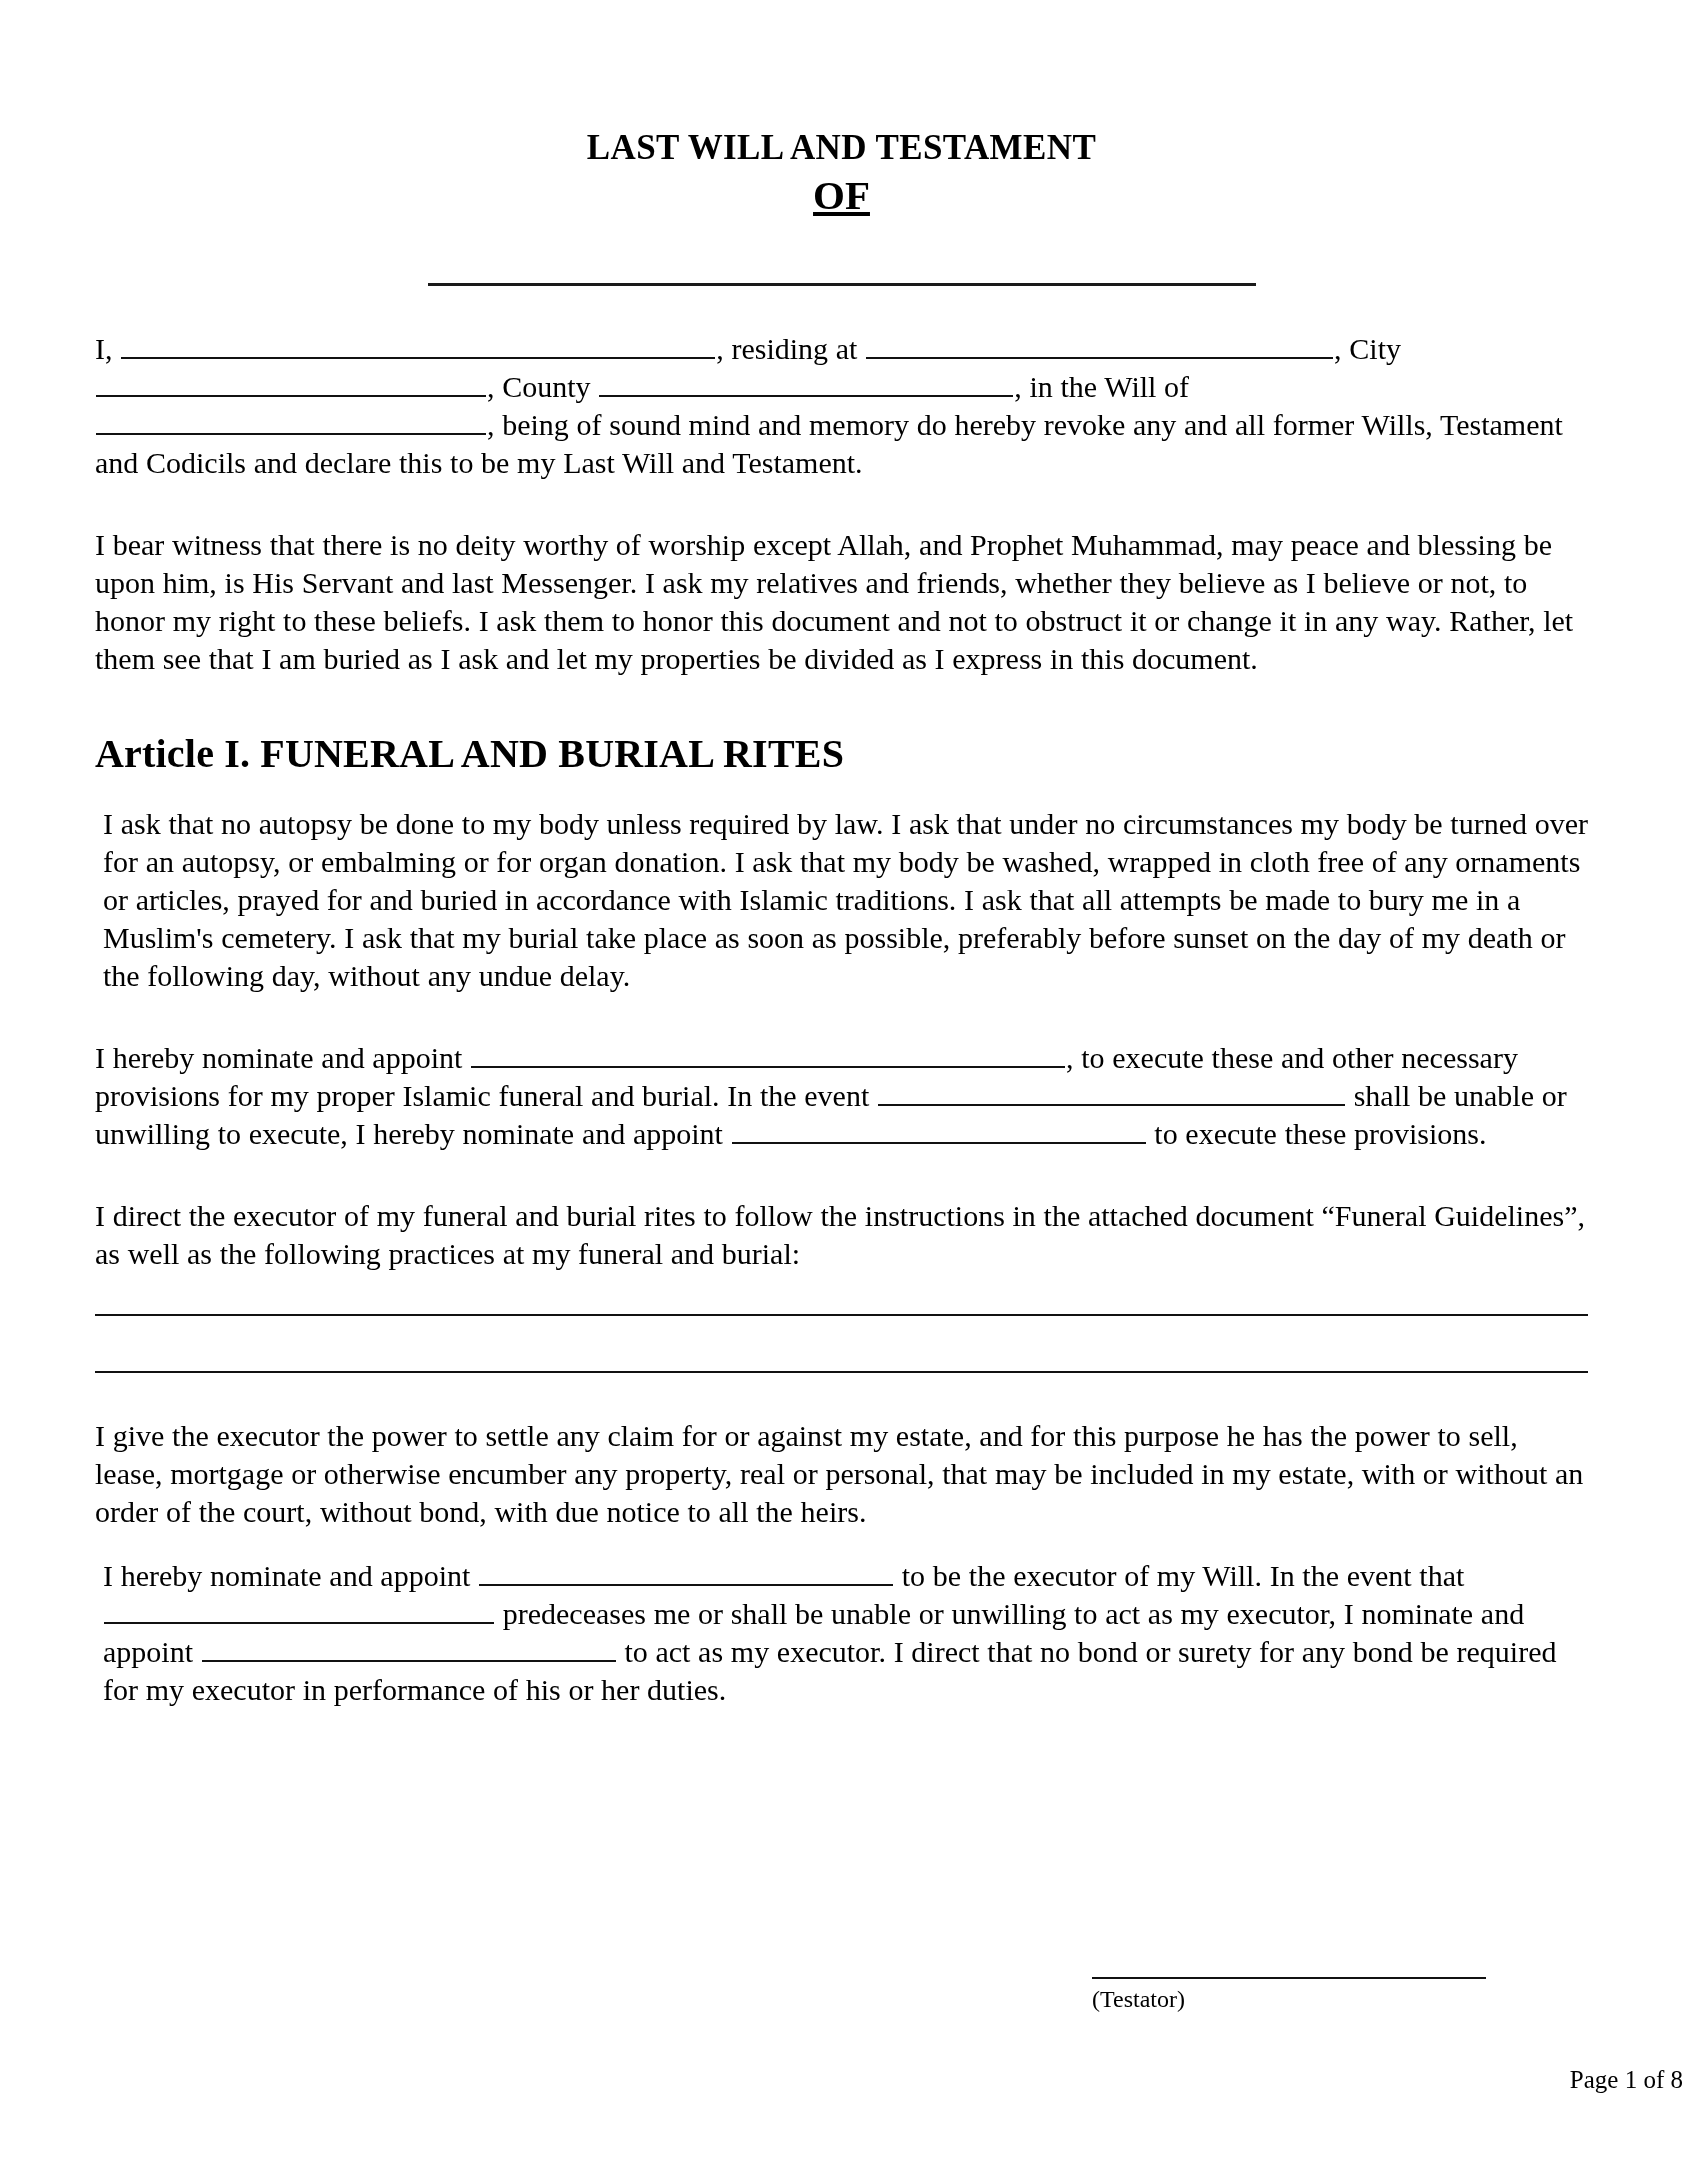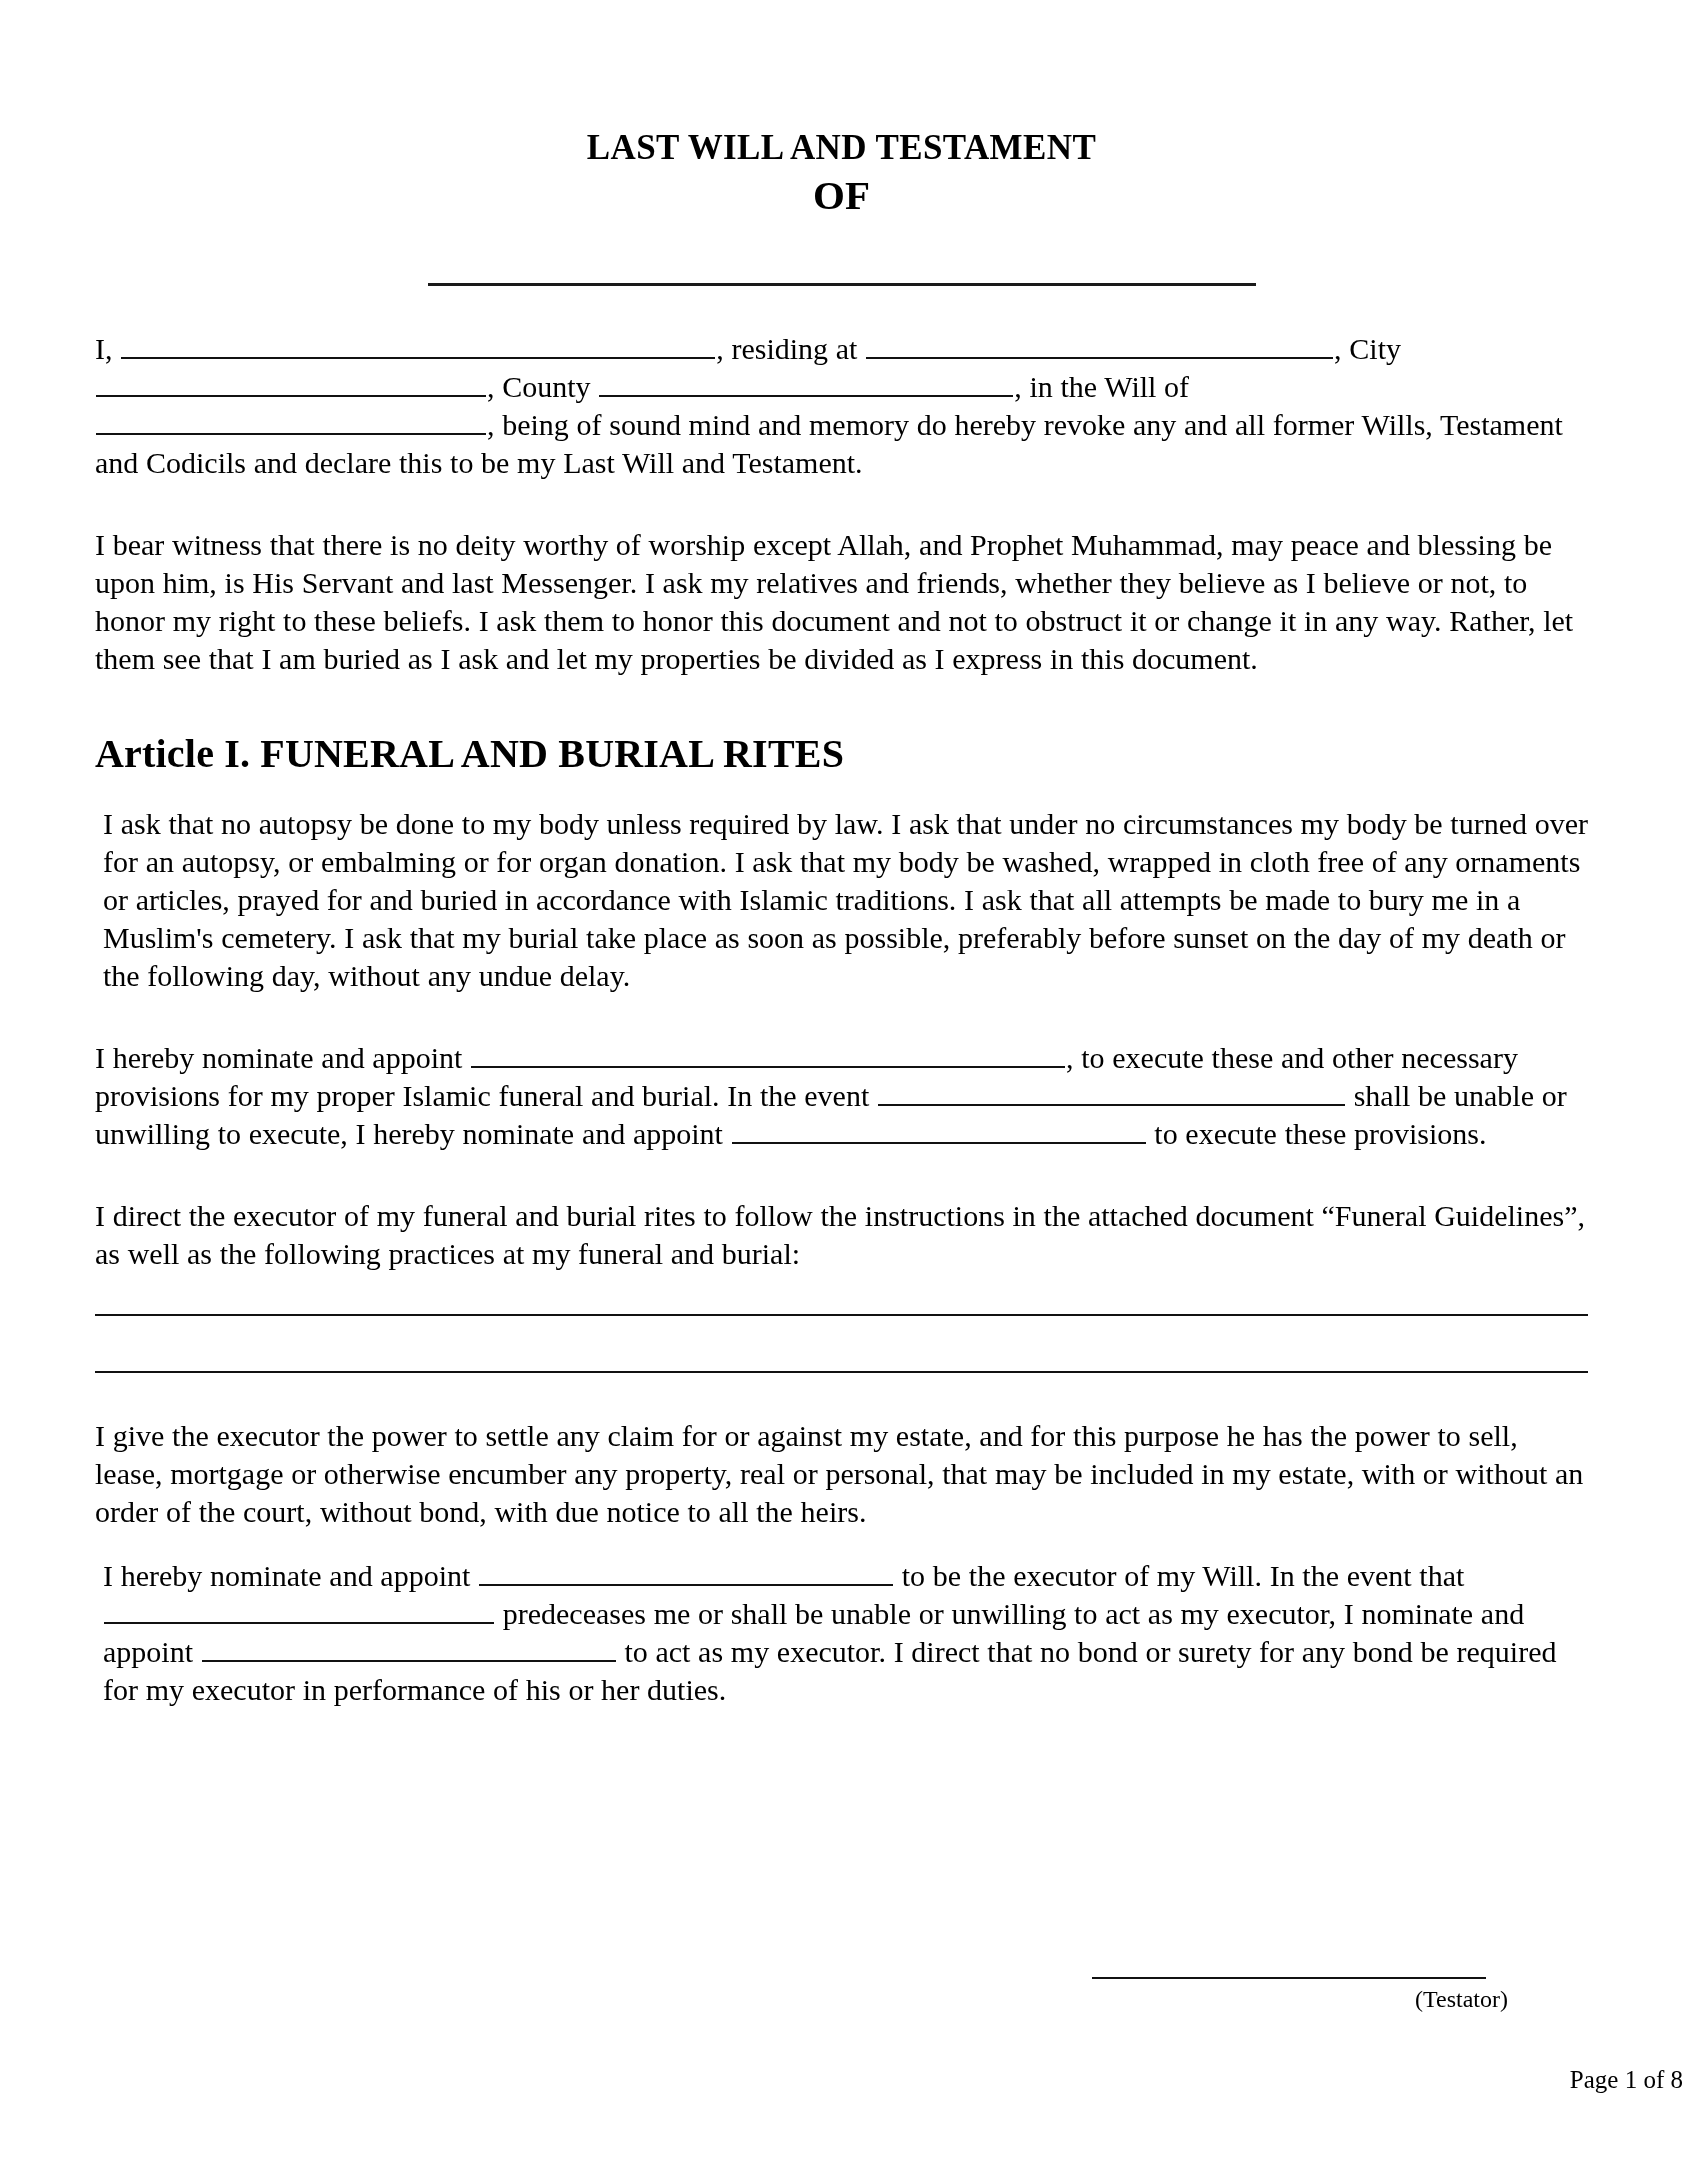--- a/index.html
+++ b/index.html
@@ -37,20 +37,21 @@
     font-weight: bold;
     letter-spacing: 0.4px;
     line-height: 1.22;
     margin: 0;
   }
   .doc-title-of {
     font-size: 41px;
     font-weight: bold;
     line-height: 1.22;
     margin: 0;
+    text-decoration: underline;
   }
   .name-rule-wrap {
     margin-top: 48px;
     text-align: center;
   }
   .name-rule {
     display: inline-block;
     width: 828px;
     border-bottom: 3px solid #1a1a1a;
     height: 1px;
@@ -109,21 +110,21 @@
   }
   .sig-rule {
     width: 394px;
     border-bottom: 2.5px solid #111111;
     height: 1px;
     margin: 0 0 6px 0;
   }
   .sig-label {
     font-size: 24px;
     line-height: 1.2;
-    text-align: right;
+    text-align: left;
     margin: 0;
   }
 
   
   .footer {
     position: absolute;
     left: 0;
     top: 2065px;
     width: 1683px;
     text-align: right;

